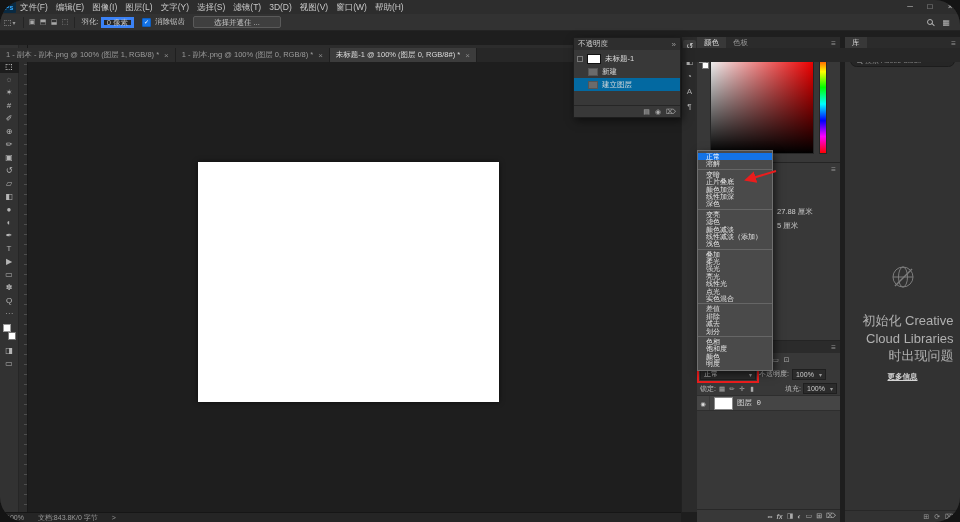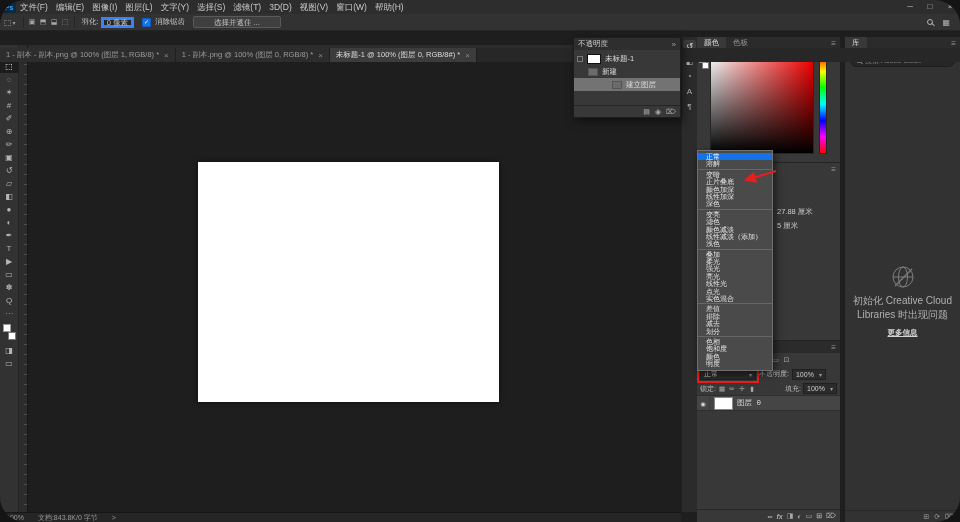--- a/index.html
+++ b/index.html
@@ -52,21 +52,21 @@
     background-image:repeating-linear-gradient(180deg,#4e4e4e 0 1px,transparent 1px 10px); background-size:4px 100%; background-position:5px 0; background-repeat:repeat-y; }
   .ruler-corner { position:absolute; left:0; top:0; width:9px; height:9px; background:#2c2c2c; border-right:1px solid #191919; border-bottom:1px solid #191919; }
   .doc-canvas { position:absolute; left:179px; top:117px; width:301px; height:240px; background:#ffffff; box-shadow:0 0 5px rgba(0,0,0,.6); }
 
   
   .history-panel { position:absolute; left:573px; top:37px; width:108px; background:#383838; border:1px solid #1d1d1d; box-shadow:2px 3px 8px rgba(0,0,0,.5); z-index:30; }
   .hp-header { height:12px; background:#2e2e2e; display:flex; align-items:center; font-size:7.5px; color:#ccc; padding:0 4px; }
   .hp-collapse { margin-left:auto; color:#999; font-size:8px; }
   .hp-items { padding:2px 0; }
   .h-item { height:13px; display:flex; align-items:center; font-size:7.5px; color:#ddd; padding-left:3px; gap:4px; }
-  .h-item.selected { background:#737373;justify-content:center; }
+  .h-item.selected { background:#0369a1; }
   .h-srcbox { width:6px; height:6px; border:1px solid #7a7a7a; flex-shrink:0; }
   .h-thumb { width:14px; height:10px; background:#fff; border:1px solid #111; flex-shrink:0; }
   .h-indent { width:7px; flex-shrink:0; }
   .h-icon { width:10px; height:8px; background:#6b6b6b; border:1px solid #555; flex-shrink:0; }
   .hp-filler { height:12px; }
   .hp-footer { height:12px; border-top:1px solid #262626; display:flex; align-items:center; justify-content:flex-end; gap:5px; padding-right:4px; font-size:7px; color:#aaa; }
 
   
   .dock-strip { position:absolute; left:681px; top:37px; width:16px; height:475px; background:#2b2b2b; border-left:1px solid #202020; display:flex; flex-direction:column; align-items:center; padding-top:3px; gap:3px; z-index:6; }
   .dock-icon { width:13px; height:12px; display:flex; align-items:center; justify-content:center; font-size:8px; color:#b0b0b0; border-radius:2px; }
@@ -123,21 +123,21 @@
   .blend-item { height:7.4px; line-height:7.4px; font-size:7px; color:#e5e5e5; padding-left:8px; white-space:nowrap; }
   .blend-item.selected { background:#1473e6; color:#fff; }
 
   
   .libraries-col { position:absolute; left:845px; top:37px; width:115px; height:485px; background:#323232; z-index:10; }
   .lib-search { margin:5px; height:13px; background:#262626; border:1px solid #1c1c1c; border-radius:7px; display:flex; align-items:center; padding:0 5px; gap:4px; }
   .lib-search .mag-icon { width:5px; height:5px; border-color:#8a8a8a; }
   .lib-search .mag-icon::after { background:#8a8a8a; }
   .lib-search-text { font-size:7px; color:#858585; white-space:nowrap; overflow:hidden; }
   .lib-error { position:absolute; left:0; top:225px; width:100%; display:flex; flex-direction:column; align-items:center; }
-  .lib-error-text { width:102px; text-align:center; font-size:10px; color:#b0b0b0; line-height:1.35; margin-top:2px; }
+  .lib-error-text { width:102px; text-align:right; font-size:13px; color:#b0b0b0; line-height:1.35; margin-top:20px; }
   .lib-more { font-size:7.5px; color:#d5d5d5; font-weight:bold; text-decoration:underline; margin-top:7px; }
   .lib-footer { position:absolute; bottom:0; left:0; width:100%; height:12px; border-top:1px solid #272727; display:flex; justify-content:flex-end; align-items:center; gap:5px; padding-right:5px; font-size:7px; color:#999; }
 
   
   .statusbar { position:absolute; left:0; top:512px; width:681px; height:10px; background:#252525; border-top:1px solid #161616; display:flex; align-items:center; gap:14px; padding-left:6px; font-size:7px; color:#999; z-index:12; }
 
   .annotation-arrow { position:absolute; left:0; top:0; z-index:60; pointer-events:none; }
 </style>
 </head>
 <body>

